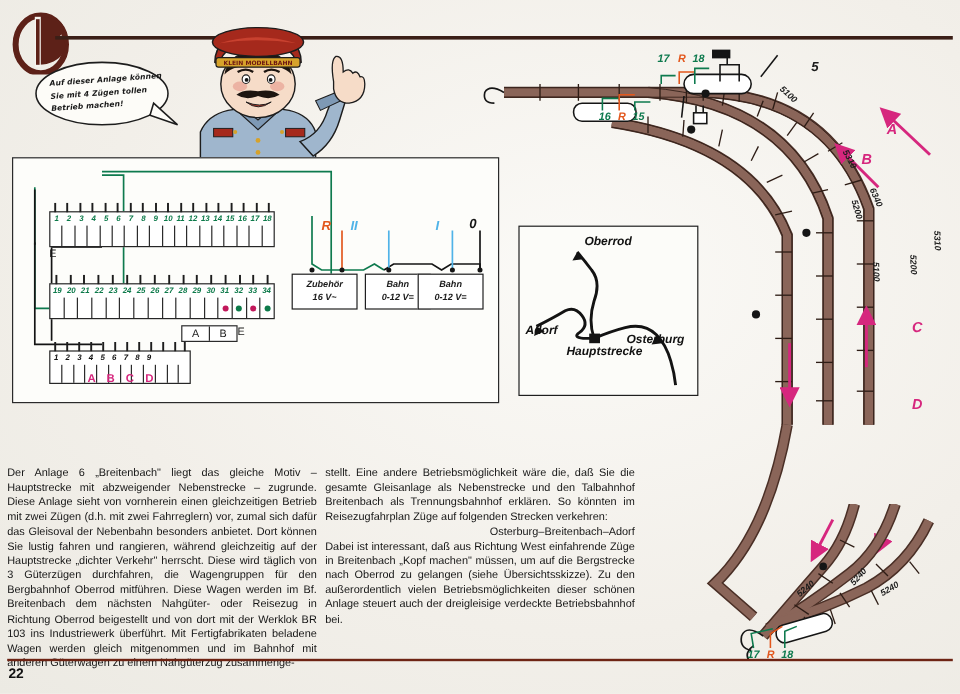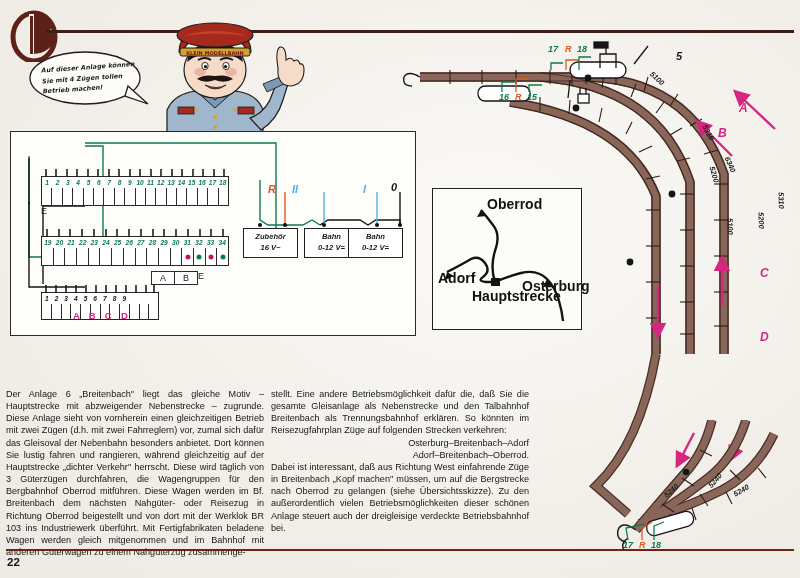--- a/index.html
+++ b/index.html
@@ -52,21 +52,21 @@
   
   .trafo{position:absolute;border:1.4px solid #1f1f1f;background:#fff;
      text-align:center;font-style:italic;font-weight:700;}
   .trafo .t1{font-size:7.6px;line-height:11px;margin-top:2px;}
   .trafo .t2{font-size:7.6px;line-height:11px;}
   .tlabel{position:absolute;font-size:11px;font-style:italic;font-weight:700;}
 
   
   .mapbox{position:absolute;left:432px;top:188px;width:148px;height:140px;
           border:1.5px solid #1f1f1f;background:#fcfcf9;}
-  .mapname{position:absolute;font-size:14px;font-weight:700;color:#111;}
+  .mapname{position:absolute;font-size:10px;font-style:italic;font-weight:700;color:#111;}
 
   
   svg.track{position:absolute;left:390px;top:24px;width:410px;height:330px;overflow:visible;}
   .tklabel{position:absolute;font-size:7.4px;font-style:italic;font-weight:700;}
   .grnlbl{color:#0e7a4e;}
   .orglbl{color:#e2571d;}
   .pinklbl{color:#d6277e;font-size:12px;}
 
   
   .col{position:absolute;top:388px;width:258px;font-size:9.1px;line-height:12.15px;
@@ -578,21 +578,20 @@
   <div class="tklabel pinklbl" style="left:739px;top:101px;">A</div>
   <div class="tklabel pinklbl" style="left:718px;top:126px;">B</div>
   <div class="tklabel pinklbl" style="left:760px;top:266px;">C</div>
   <div class="tklabel pinklbl" style="left:760px;top:330px;">D</div>
 
   <div class="col coll">
     <p>Der Anlage 6 „Breitenbach" liegt das gleiche Motiv – Hauptstrecke mit abzweigender Nebenstrecke – zugrunde. Diese Anlage sieht von vornherein einen gleichzeitigen Betrieb mit zwei Zügen (d.h. mit zwei Fahrreglern) vor, zumal sich dafür das Gleisoval der Nebenbahn besonders anbietet. Dort können Sie lustig fahren und rangieren, während gleichzeitig auf der Hauptstrecke „dichter Verkehr" herrscht. Diese wird täglich von 3 Güterzügen durchfahren, die Wagengruppen für den Bergbahnhof Oberrod mitführen. Diese Wagen werden im Bf. Breitenbach dem nächsten Nahgüter- oder Reisezug in Richtung Oberrod beigestellt und von dort mit der Werklok BR 103 ins Industriewerk überführt. Mit Fertigfabrikaten beladene Wagen werden gleich mitgenommen und im Bahnhof mit anderen Güterwagen zu einem Nahgüterzug zusammenge-</p>
   </div>
 
   <div class="col colr">
-    <p>stellt. Eine andere Betriebsmöglichkeit dafür die, daß Sie die gesamte Gleisanlage als Nebenstrecke und den Talbahnhof Breitenbach als Trennungsbahnhof erklären. So könnten im Reisezugfahrplan Züge auf folgenden Strecken verkehren:</p>
+    <p>stellt. Eine andere Betriebsmöglichkeit wäre die, daß Sie die gesamte Gleisanlage als Nebenstrecke und den Talbahnhof Breitenbach als Trennungsbahnhof erklären. So könnten im Reisezugfahrplan Züge auf folgenden Strecken verkehren:</p>
     <p class="plain">Osterburg–Breitenbach–Adorf</p>
-    <p class="plain">Adorf–Breitenbach–Oberrod.</p>
     <p>Dabei ist interessant, daß aus Richtung West einfahrende Züge in Breitenbach „Kopf machen" müssen, um auf die Bergstrecke nach Oberrod zu gelangen (siehe Übersichtsskizze). Zu den außerordentlich vielen Betriebsmöglichkeiten dieser schönen Anlage steuert auch der dreigleisige verdeckte Betriebsbahnhof bei.</p>
   </div>
 
   <div class="frule"></div>
   <div class="pageno">22</div>
 </div>
 
 </body></html>

